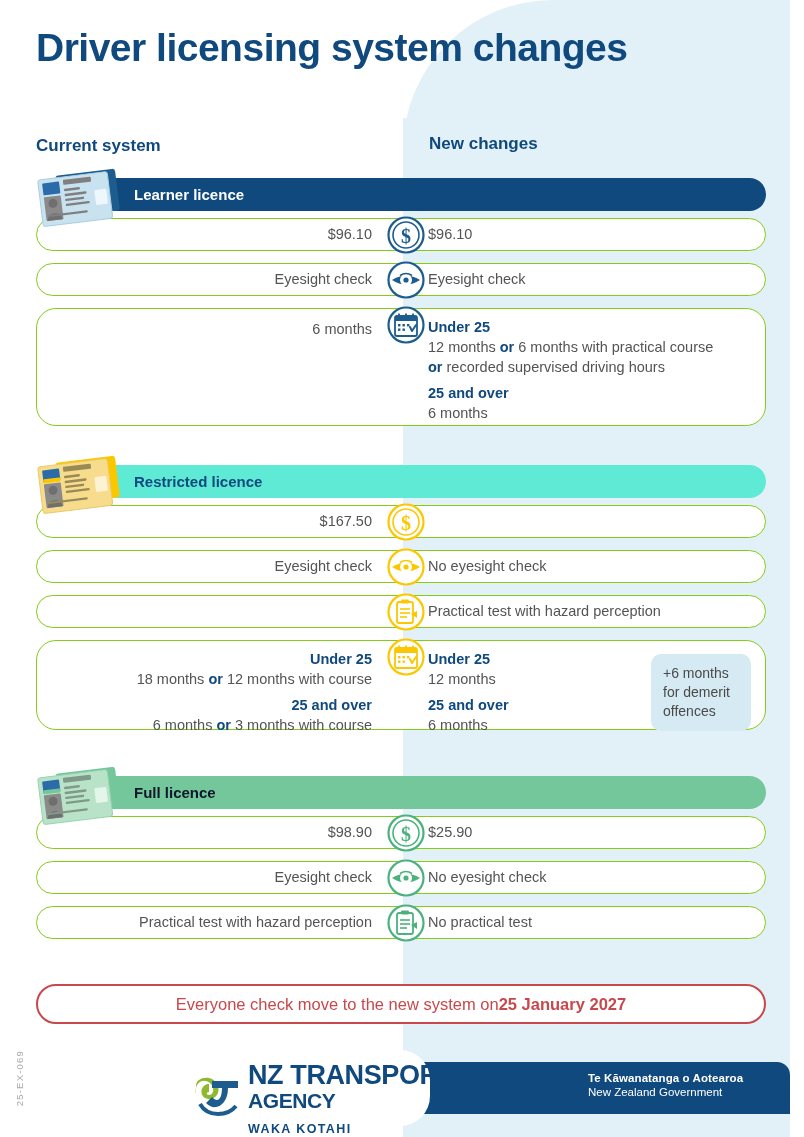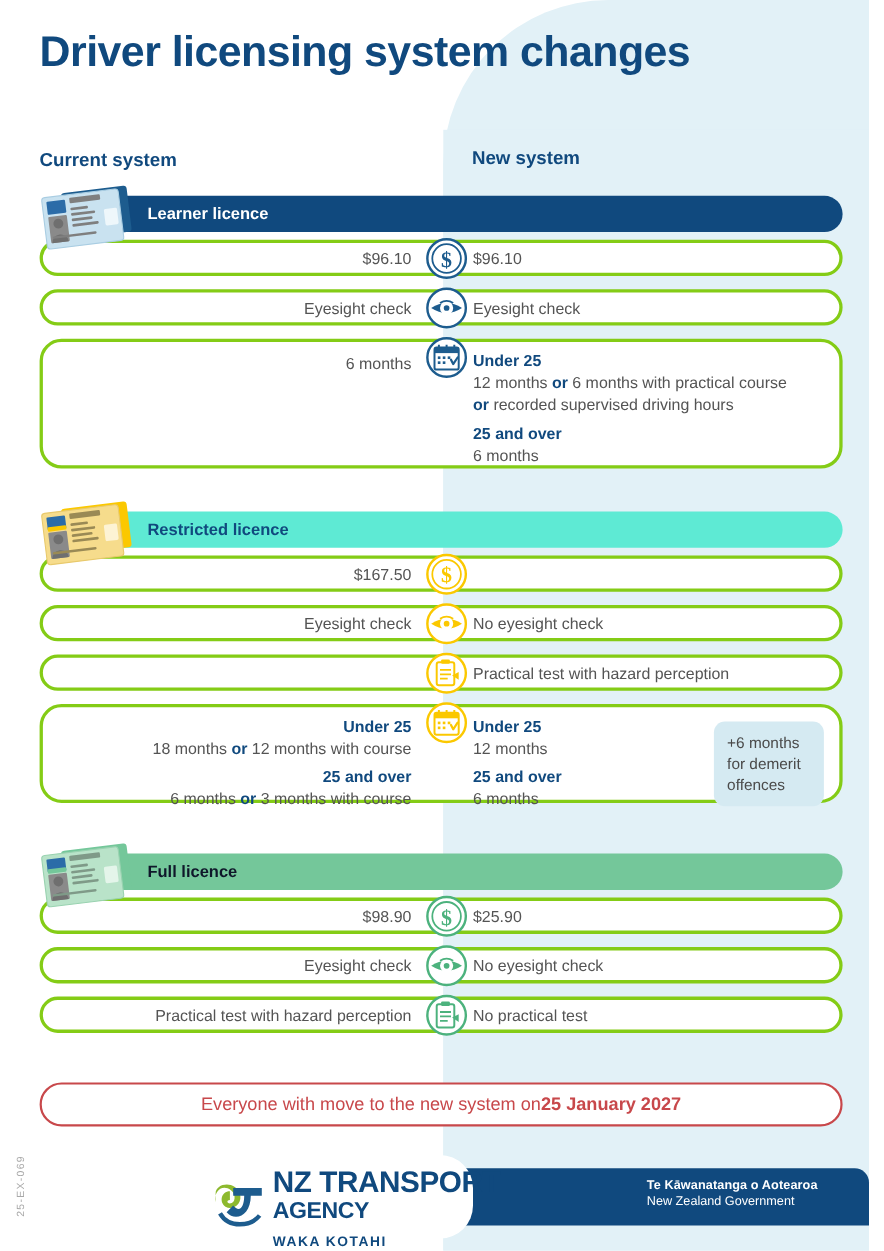--- a/index.html
+++ b/index.html
@@ -69,21 +69,21 @@
     position:absolute;left:38px;top:-8px;width:84px;height:54px;
     transform:rotate(-7deg);
     z-index:4;
   }
   .card-img svg{display:block;}
 
   
   .row{
     position:absolute;left:36px;width:730px;
     background:#ffffff;
-    border:3px solid #84cc16;
+    border:1px solid #84cc16;
     border-radius:20px;
     box-sizing:border-box;
   }
   .row-left{
     position:absolute;left:0;top:0;width:349px;
     text-align:right;
     padding-right:14px;
     box-sizing:border-box;
     color:#545454;
     font-size:14.5px;
@@ -159,21 +159,21 @@
 </style>
 </head>
 <body>
 
 <div id="new-panel"></div>
 <div id="new-panel-fill"></div>
 
 <div id="title">Driver licensing system changes</div>
 
 <div class="col-head" id="head-current">Current system</div>
-<div class="col-head" id="head-new">New system</div>
+<div class="col-head" id="head-new">New changes</div>
 
 <div class="section" id="sec-learner">
 
   <div class="sec-bar bar-navy">
     <span class="sec-bar-label">Learner licence</span>
   </div>
 
   <div class="card-img">
     <svg width="84" height="54" viewBox="0 0 84 54">
       <rect x="20" y="3" width="60" height="42" rx="3" fill="#1d5c8e"></rect>
@@ -406,21 +406,21 @@
       <rect x="15" y="7.5" width="8" height="4" rx="1.2" fill="#4cb27d"></rect>
       <line x1="14" y1="17" x2="24" y2="17" stroke="#4cb27d" stroke-width="1.6"></line>
       <line x1="14" y1="21" x2="24" y2="21" stroke="#4cb27d" stroke-width="1.6"></line>
       <line x1="14" y1="25" x2="21" y2="25" stroke="#4cb27d" stroke-width="1.6"></line>
       <path d="M25 22 l6 -3 l0 7 z" fill="#4cb27d"></path>
     </svg>
   </div>
 </div>
 
 <div id="callout">
-  <span>Everyone with move to the new system on </span>
+  <span>Everyone check move to the new system on </span>
     <b>25 January 2027</b>
 </div>
 
 <div id="footer-navy"></div>
 <div id="footer-white-notch"></div>
 
 <div id="govt-text">
   <div id="govt-line1">Te Kāwanatanga o Aotearoa</div>
   <div id="govt-line2">New Zealand Government</div>
 </div>

